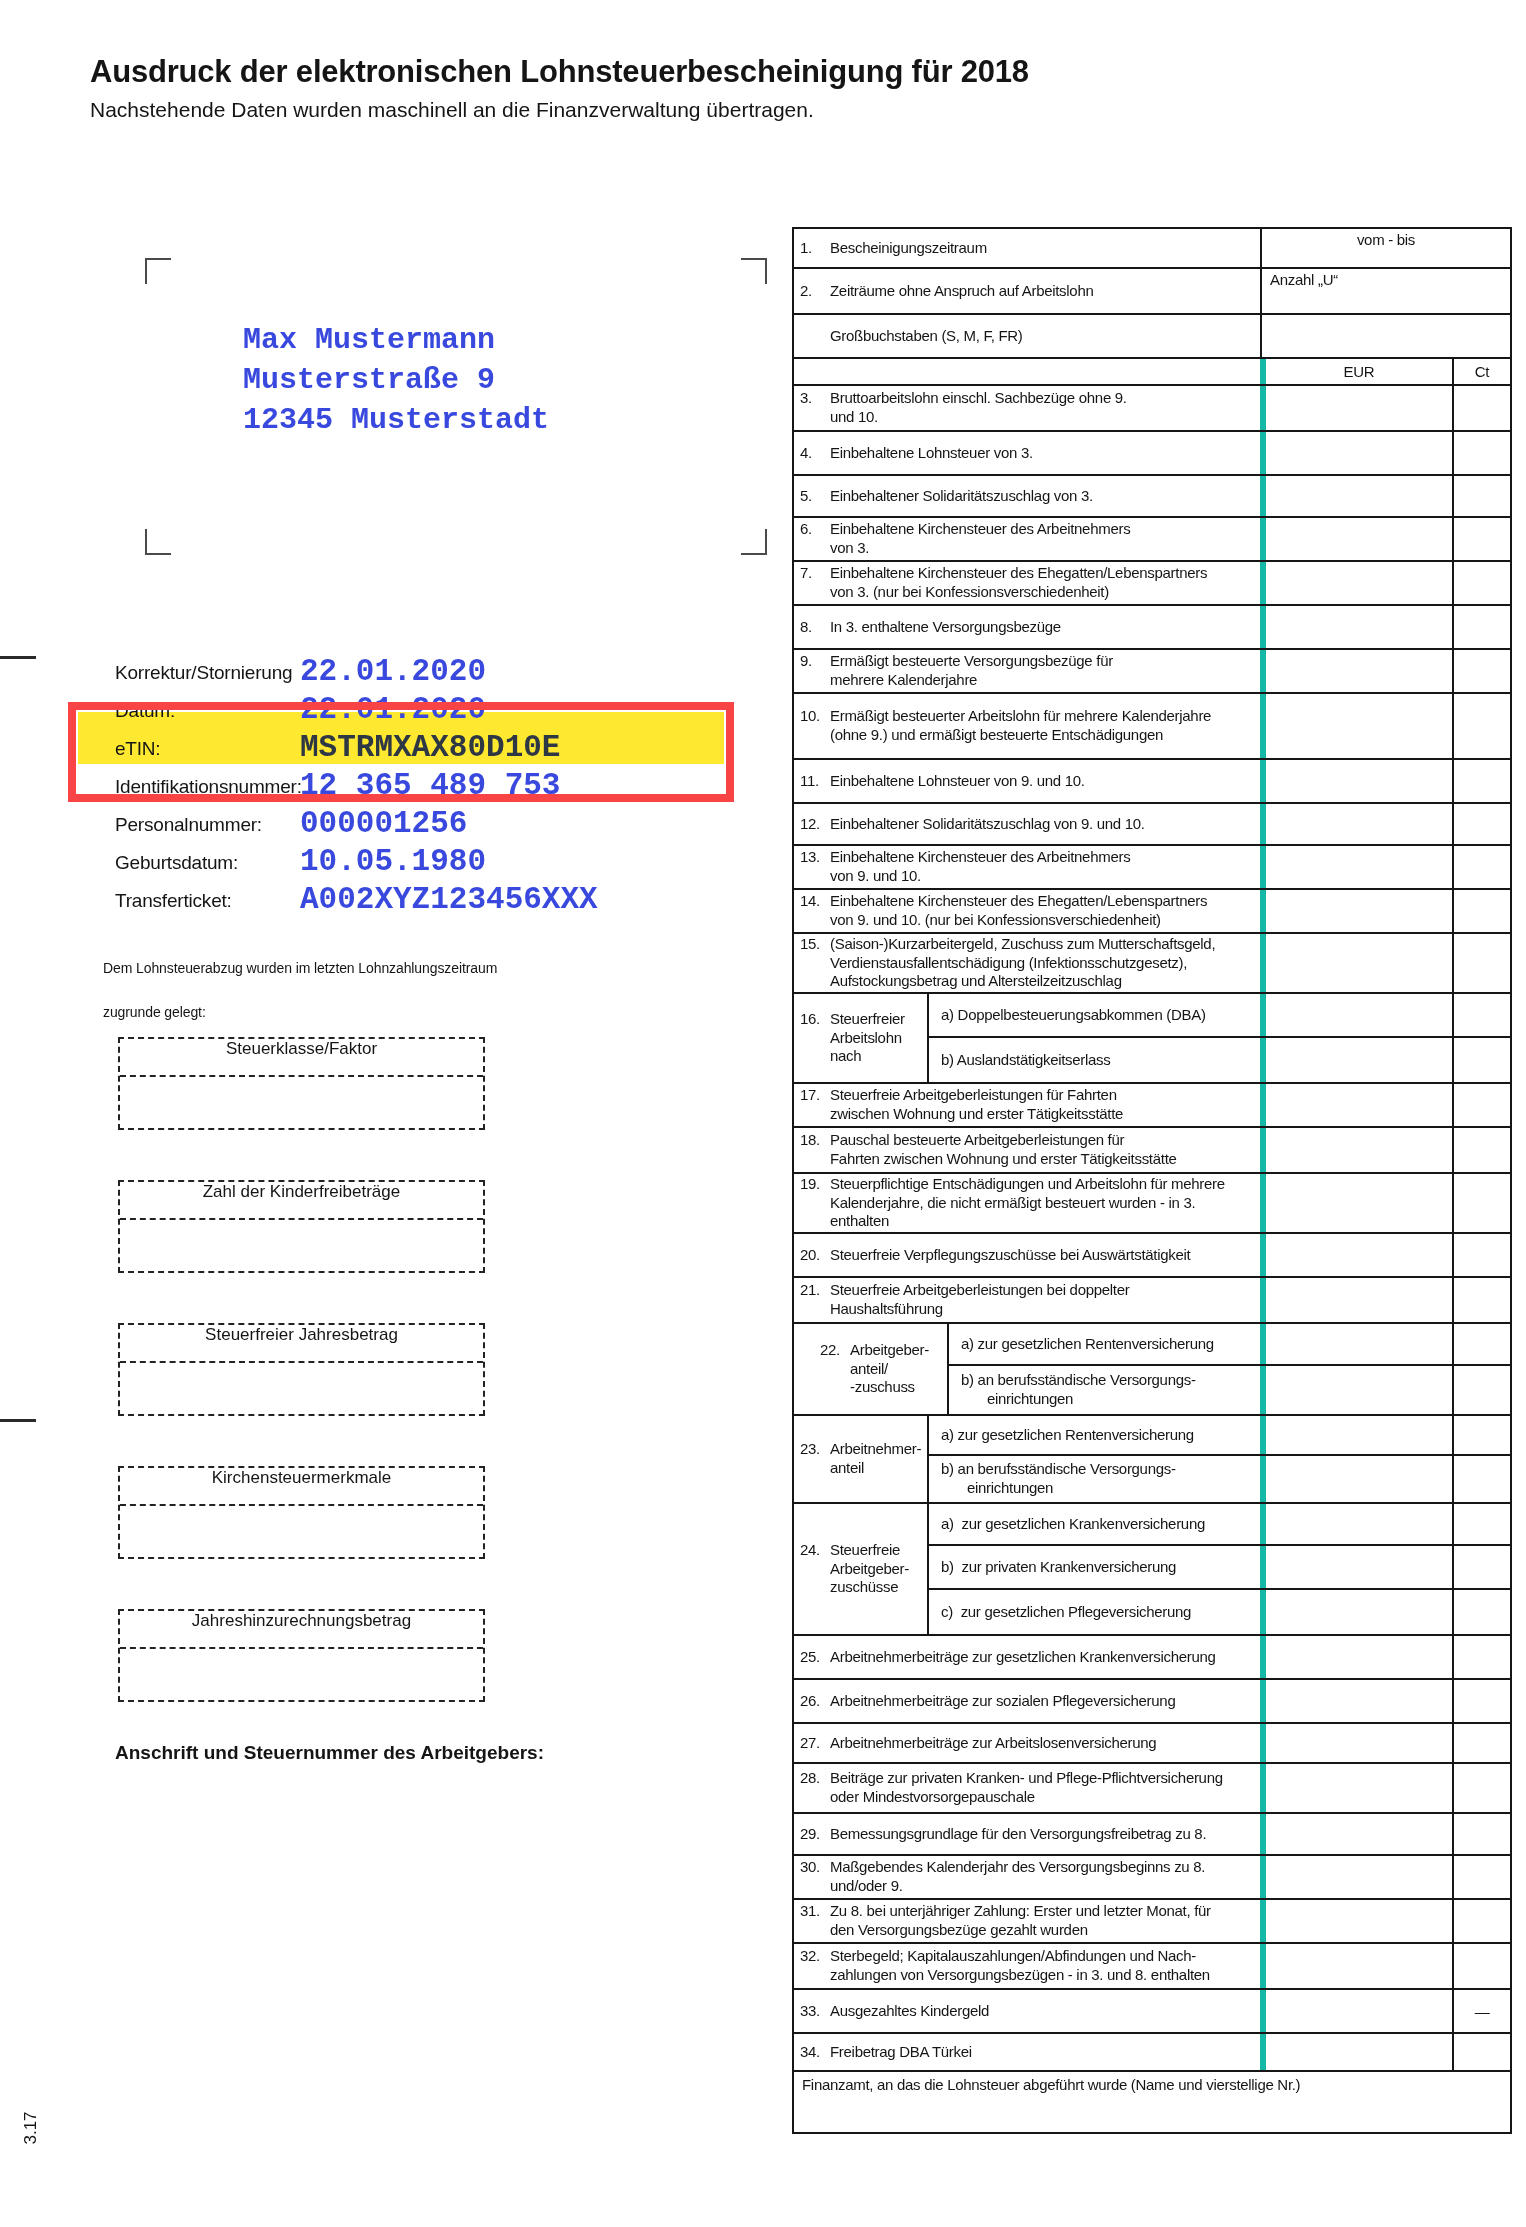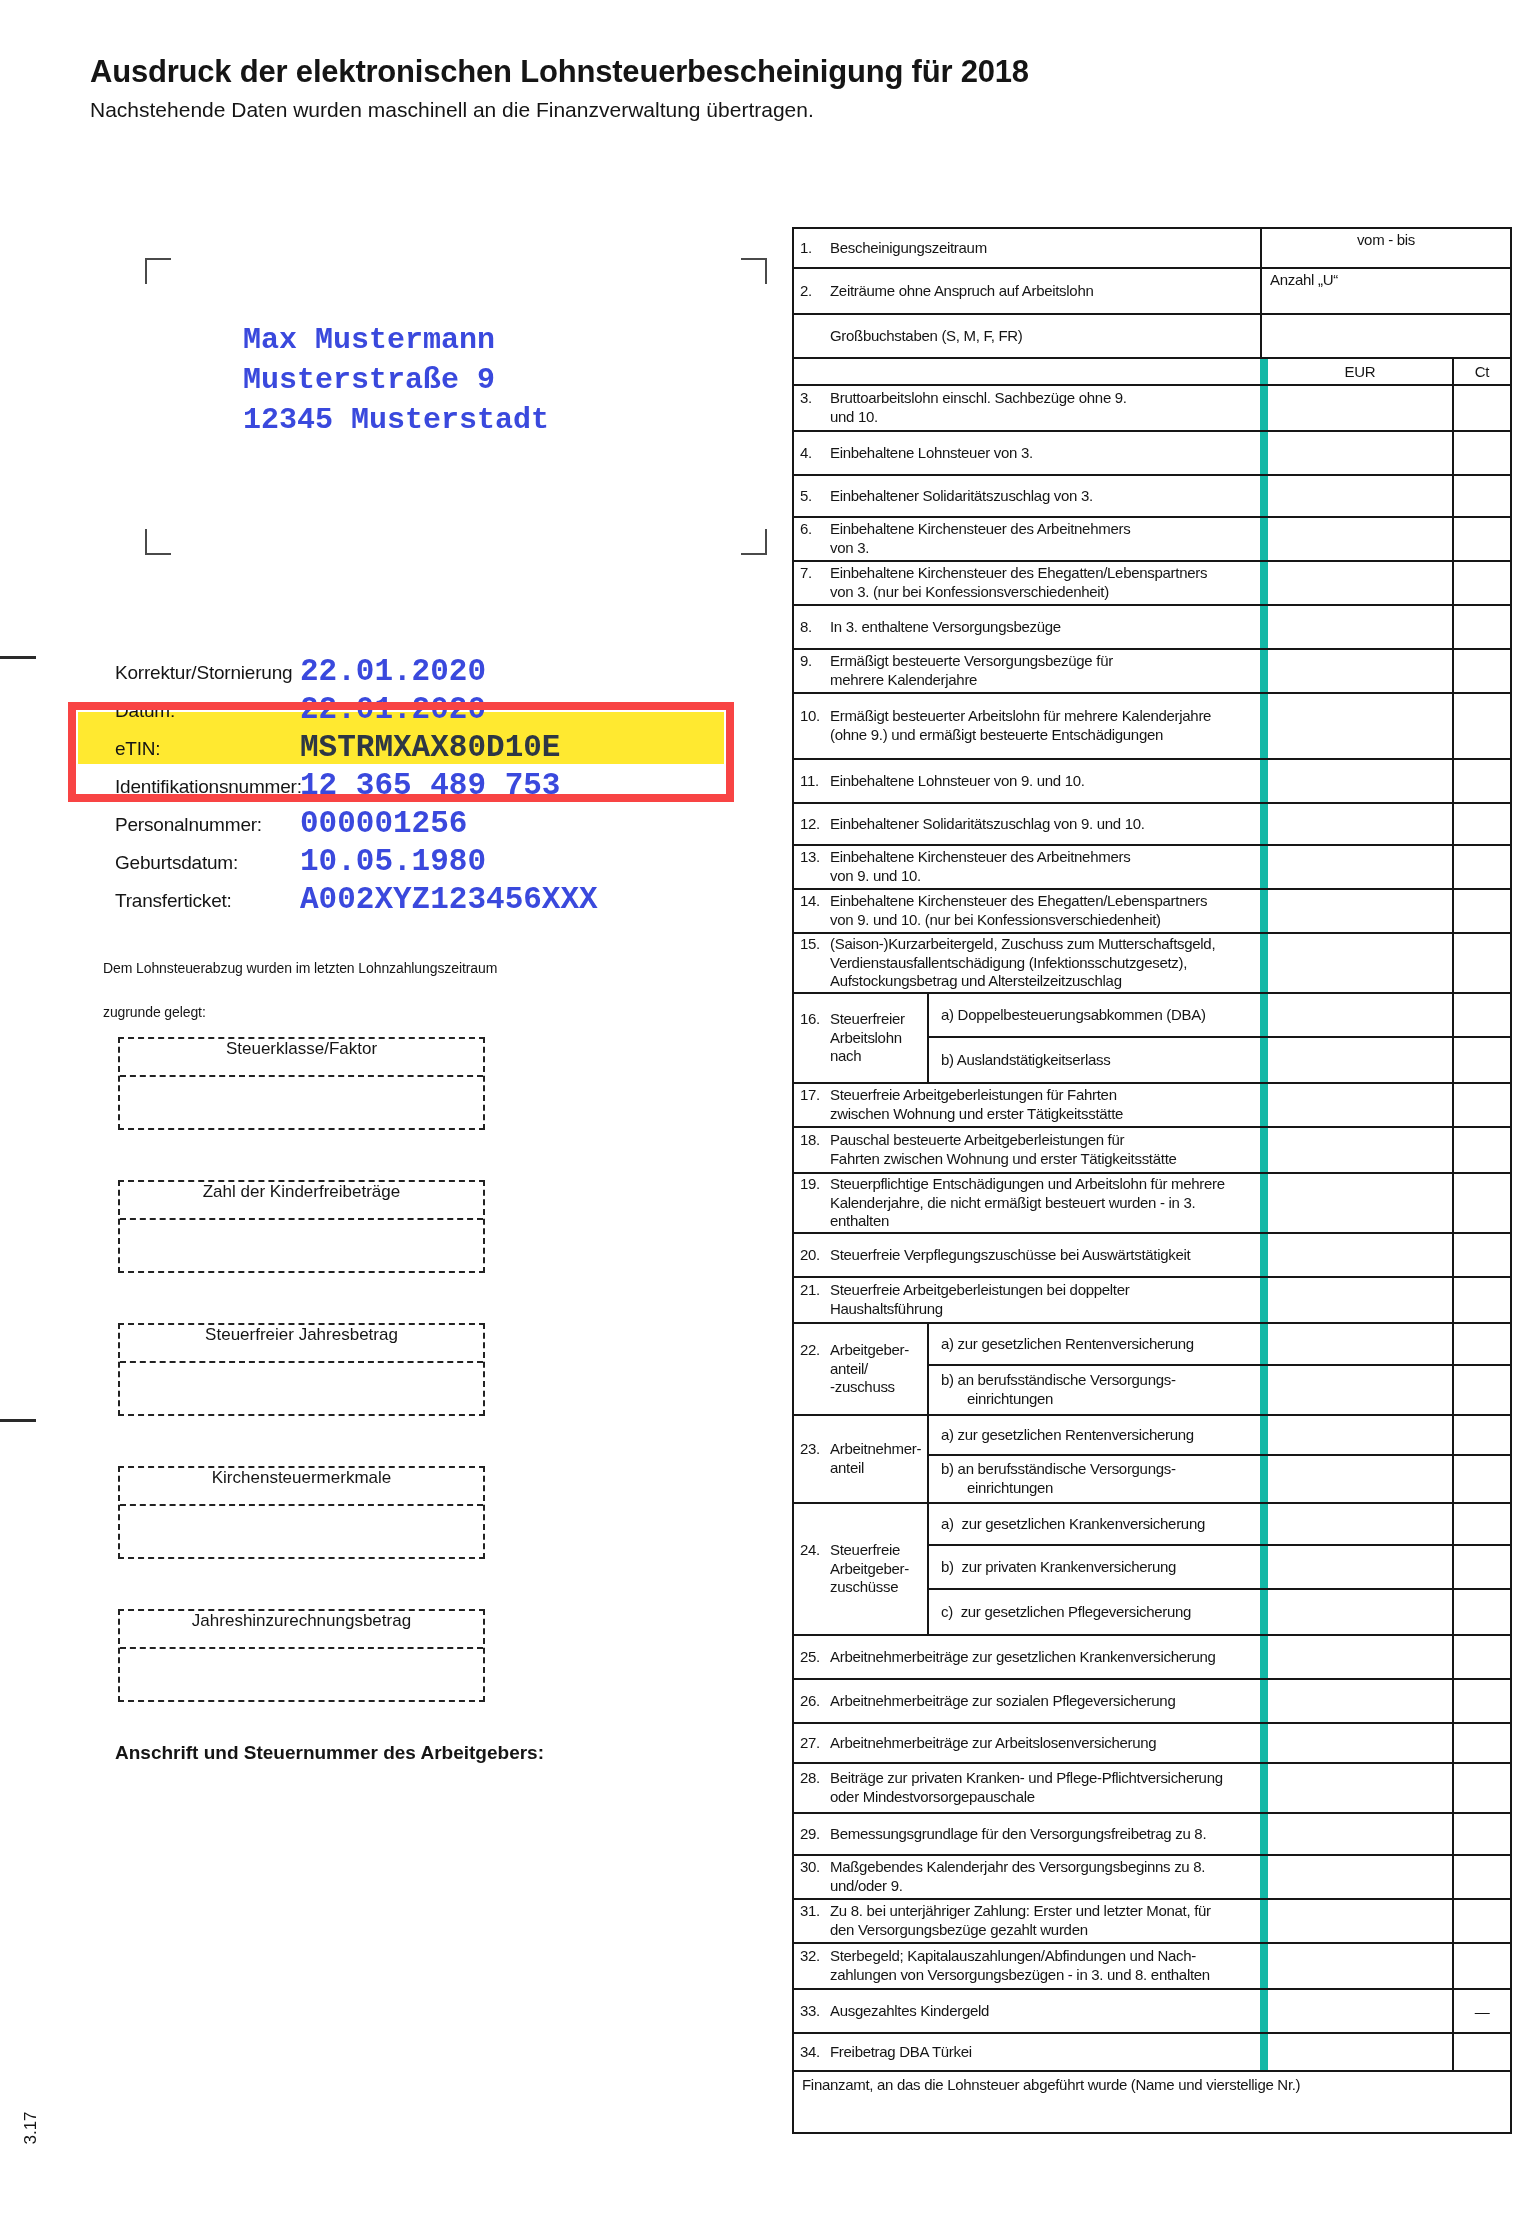--- a/index.html
+++ b/index.html
@@ -49,21 +49,21 @@
   .t-row{display:flex;border-bottom:2px solid #161616;box-sizing:border-box;overflow:hidden;}
   .t-row:last-child{border-bottom:none;}
   .lbl-cell{flex:1;display:flex;flex-direction:column;justify-content:center;padding:3px 4px 3px 6px;
             box-sizing:border-box;min-width:0;overflow:hidden;}
   .line{white-space:pre;line-height:1.25;}
   .num{display:inline-block;width:30px;}
   .indent{padding-left:30px;}
   .indent-sub{padding-left:26px;}
   .span-cell{width:250px;border-left:2px solid #161616;box-sizing:border-box;padding:2px 8px;overflow:hidden;}
   .span-cell.center{text-align:center;}
-  .eur-cell{width:192px;border-left:8px solid #14b8a6;box-sizing:border-box;display:flex;align-items:center;justify-content:center;margin-left:12px;}
+  .eur-cell{width:192px;border-left:6px solid #14b8a6;box-sizing:border-box;display:flex;align-items:center;justify-content:center;margin-left:12px;}
   .ct-cell{width:58px;border-left:2px solid #161616;box-sizing:border-box;display:flex;align-items:center;justify-content:center;}
   .grp-cell{width:133px;box-sizing:border-box;display:flex;flex-direction:column;justify-content:center;
             padding-left:6px;overflow:hidden;}
   .subs{flex:1;display:flex;flex-direction:column;border-left:2px solid #161616;min-width:0;}
   .sub-row{display:flex;border-bottom:2px solid #161616;box-sizing:border-box;overflow:hidden;}
   .sub-row:last-child{border-bottom:none;}
   .sub-lbl{flex:1;display:flex;flex-direction:column;justify-content:center;padding-left:12px;min-width:0;overflow:hidden;}
   .footer-cell{width:100%;box-sizing:border-box;padding:4px 8px;font-size:15px;}
 </style>
 </head>
@@ -343,21 +343,21 @@
         <div class="ct-cell"></div>
       </div>
       <div class="t-row" style="height: 46px;">
         <div class="lbl-cell">
           <div class="line"><span class="num">21.</span><span>Steuerfreie Arbeitgeberleistungen bei doppelter</span></div>
           <div class="line indent">Haushaltsführung</div>
         </div>
         <div class="eur-cell"></div>
         <div class="ct-cell"></div>
       </div>
-      <div class="t-row" style="height: 92px;">
+      <div class="t-row" style="height: 92px; padding-left: 20px;">
         <div class="grp-cell">
           <div class="line"><span class="num">22.</span><span>Arbeitgeber-</span></div>
           <div class="line indent">anteil/</div>
           <div class="line indent">-zuschuss</div>
         </div>
         <div class="subs">
           <div class="sub-row" style="height: 42px;">
             <div class="sub-lbl">
               <div class="line">a) zur gesetzlichen Rentenversicherung</div>
             </div>

